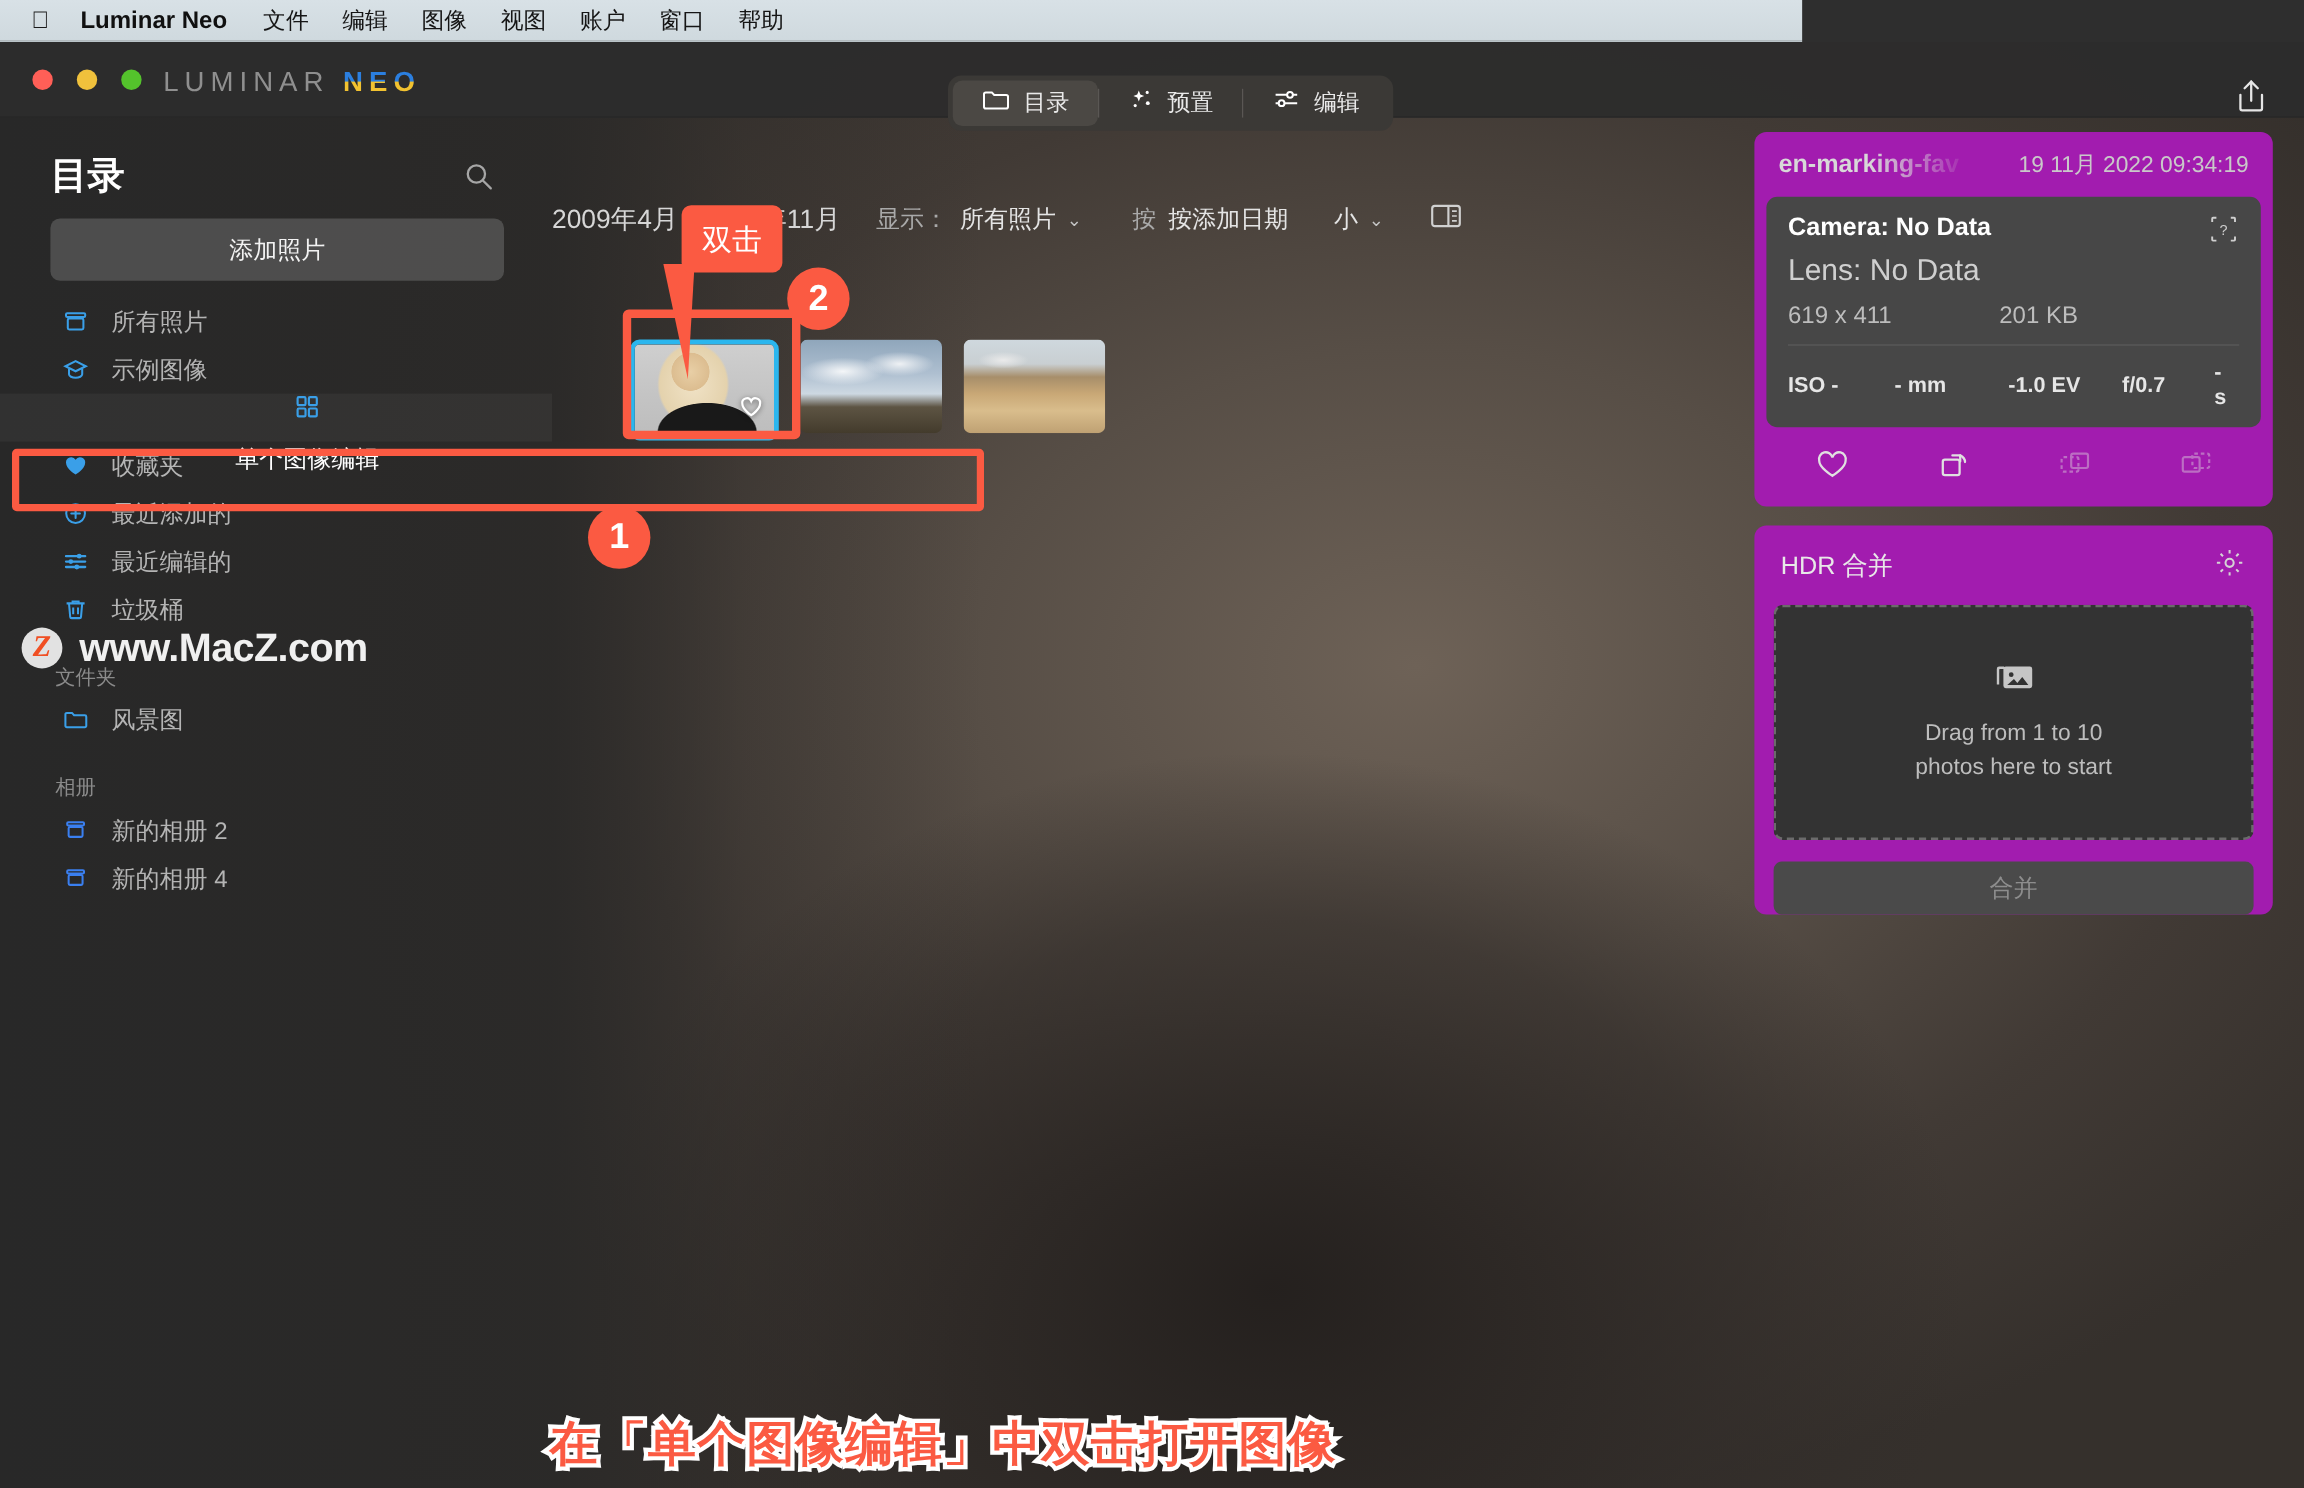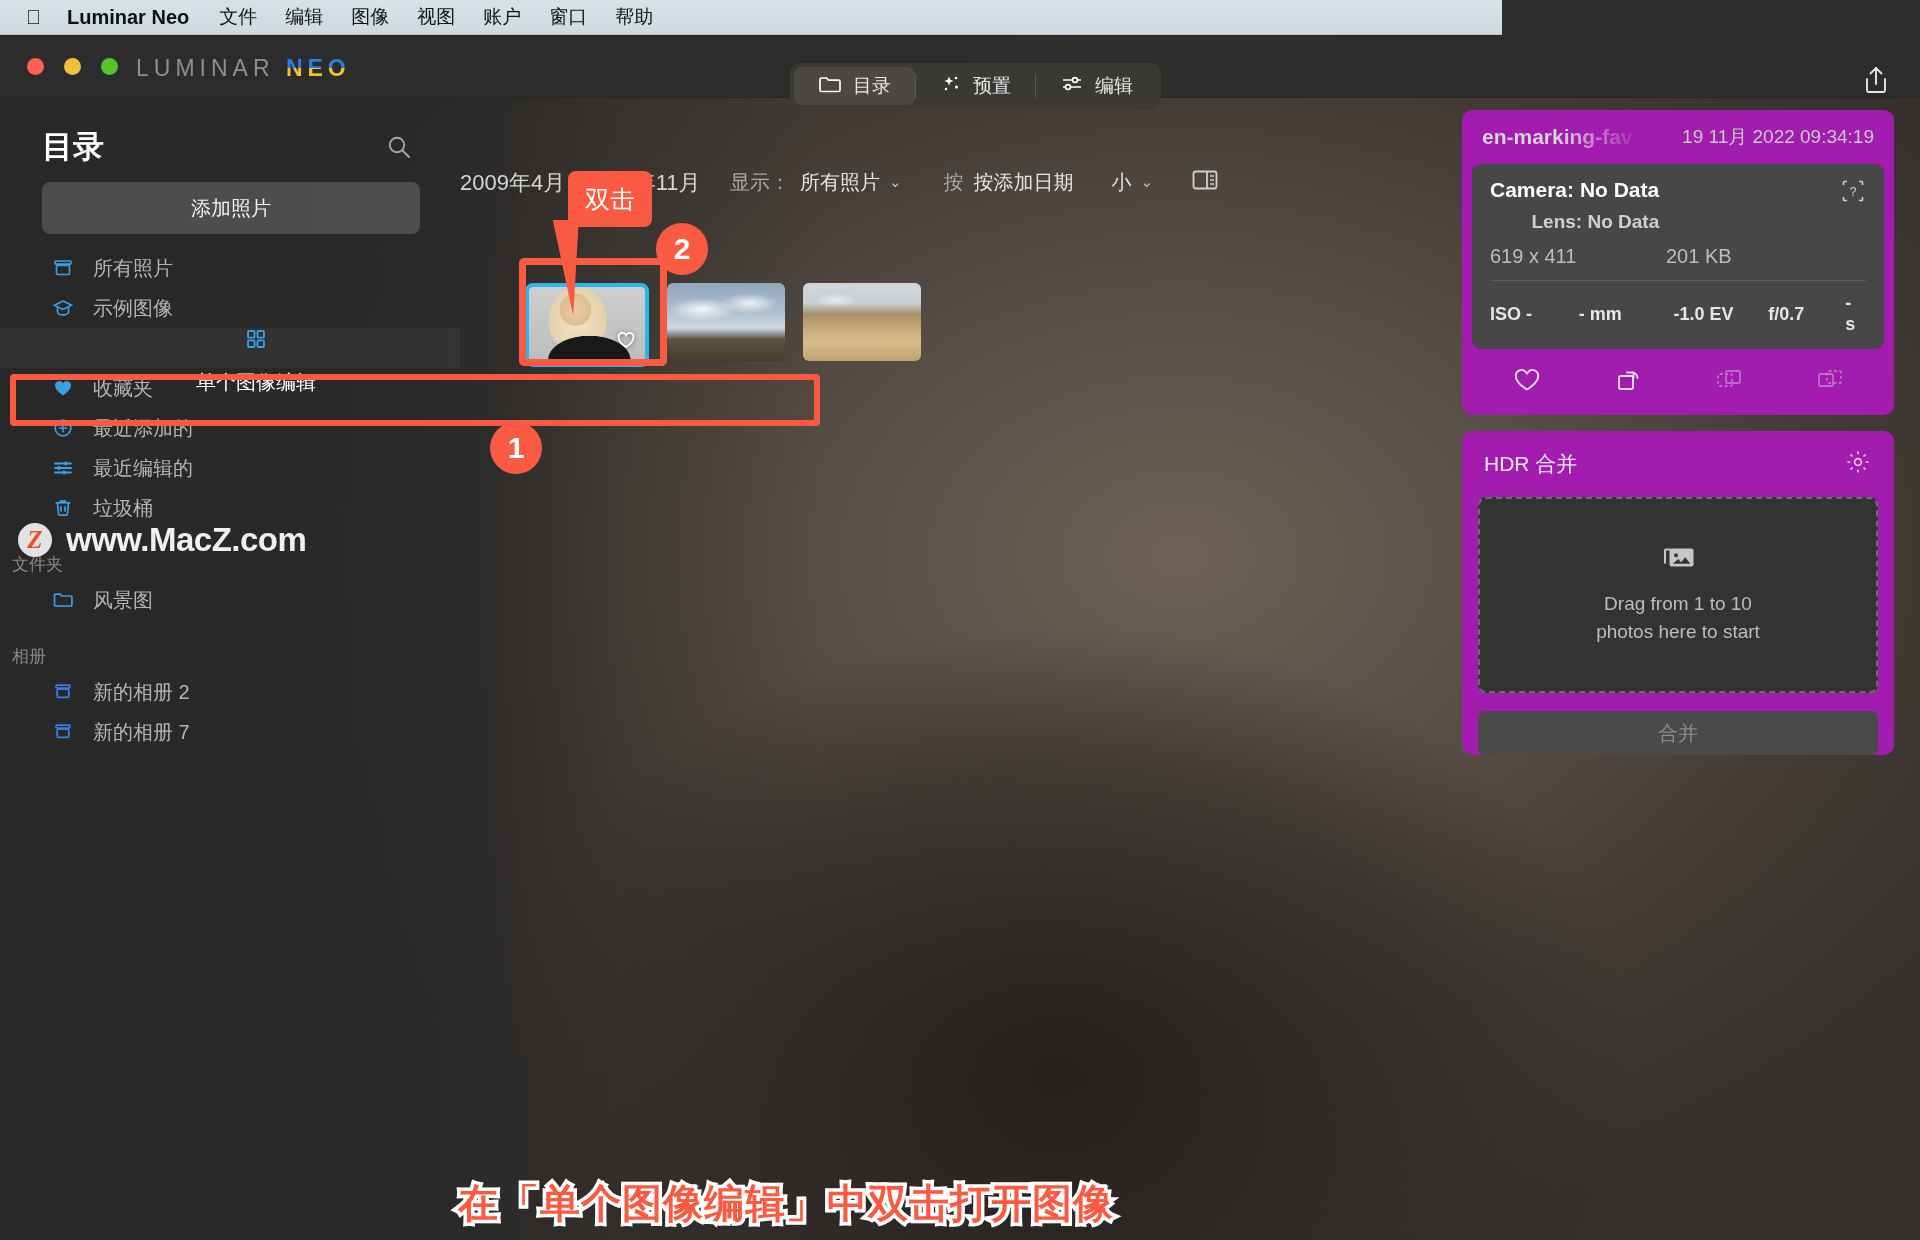--- a/index.html
+++ b/index.html
@@ -89,21 +89,21 @@
     display: flex; align-items: center; justify-content: center;
     color: #f2f2f2; font-size: 20px;
   }
   .navlist { position: absolute; left: 0; top: 150px; width: 460px; }
   .navitem {
     display: flex; align-items: center; height: 40px; padding-left: 52px; gap: 19px;
     color: #b4b4b4; font-size: 20px;
   }
   .navitem.sel { background: rgba(255,255,255,0.045); color: #ffffff; flex-direction: column; }
   .navitem .ico { width: 22px; height: 22px; display: flex; align-items: center; justify-content: center; color: #3a9fe8; flex: 0 0 22px; }
-  .grouphdr { padding-left: 12px; font-size: 17px; color: #8a8a8a; height: 38px; display: flex; align-items: flex-end; padding-bottom: 4px; }
+  .grouphdr { padding-left: 46px; font-size: 17px; color: #8a8a8a; height: 38px; display: flex; align-items: flex-end; padding-bottom: 4px; }
   .spacer14 { height: 14px; }
 
   
   .watermark {
     position: absolute; left: 18px; top: 486px; display: flex; align-items: center; gap: 14px; z-index: 30;
   }
   .wm-badge {
     width: 34px; height: 34px; border-radius: 50%; background: #e2e2e2;
     color: #f04f23; font-weight: bold; font-size: 25px; font-style: italic;
     display: flex; align-items: center; justify-content: center;
@@ -159,21 +159,21 @@
   .card-head { height: 54px; display: flex; align-items: center; padding: 0 20px; justify-content: space-between; }
   .filename {
     font-size: 21px; font-weight: 600; max-width: 188px; white-space: nowrap; overflow: hidden;
     background: linear-gradient(90deg,#d8d8d8 0%, #d8d8d8 50%, rgba(216,216,216,0.12) 100%);
     -webkit-background-clip: text; background-clip: text; color: transparent;
   }
   .filedate { font-size: 19px; color: #c9c9c9; white-space: nowrap; }
   .exif { background: #474747; border-radius: 9px; margin: 0 10px; padding: 14px 18px 10px 18px; }
   .exif-row1 { display: flex; align-items: flex-start; justify-content: space-between; }
   .camera { font-size: 21px; font-weight: bold; color: #fff; }
-  .lens { font-size: 19px; font-weight: bold; color: #cfcfcf; margin-top: 9px; text-align: right; }
+  .lens { font-size: 25px; font-weight: normal; color: #cfcfcf; margin-top: 9px; }
   .dims { display: flex; margin-top: 12px; font-size: 20px; color: #bdbdbd; }
   .dims .d1 { width: 176px; }
   .exif-div { height: 1px; background: #5c5c5c; margin: 12px 0 0 0; }
   .exif-nums { display: flex; align-items: center; font-size: 18px; font-weight: bold; color: #e6e6e6; padding: 12px 0 4px 0; }
   .exif-nums span:nth-child(1) { width: 90px; }
   .exif-nums span:nth-child(2) { width: 96px; }
   .exif-nums span:nth-child(3) { width: 96px; }
   .exif-nums span:nth-child(4) { width: 78px; }
   .actionrow { display: flex; align-items: center; justify-content: space-around; height: 66px; padding: 0 14px; }
   .act { color: #e0e0e0; opacity: 1; }
@@ -417,21 +417,21 @@
           <span>新的相册 2</span>
         </div>
 
         <div class="navitem">
           <span class="ico">
             <svg width="22" height="22" viewBox="0 0 22 22" fill="none" stroke="#3a7ff0" stroke-width="1.7">
               <rect x="4" y="4.2" width="14" height="2.8" rx="0.9"></rect>
                 <rect x="5.2" y="8.2" width="11.6" height="8.2" rx="1.1"></rect>
             </svg>
           </span>
-          <span>新的相册 7</span>
+          <span>新的相册 4</span>
         </div>
 
       </div>
     </div>
 
     <div class="watermark">
       <div class="wm-badge">Z</div>
       <div class="wm-text">www.MacZ.com</div>
     </div>
 

